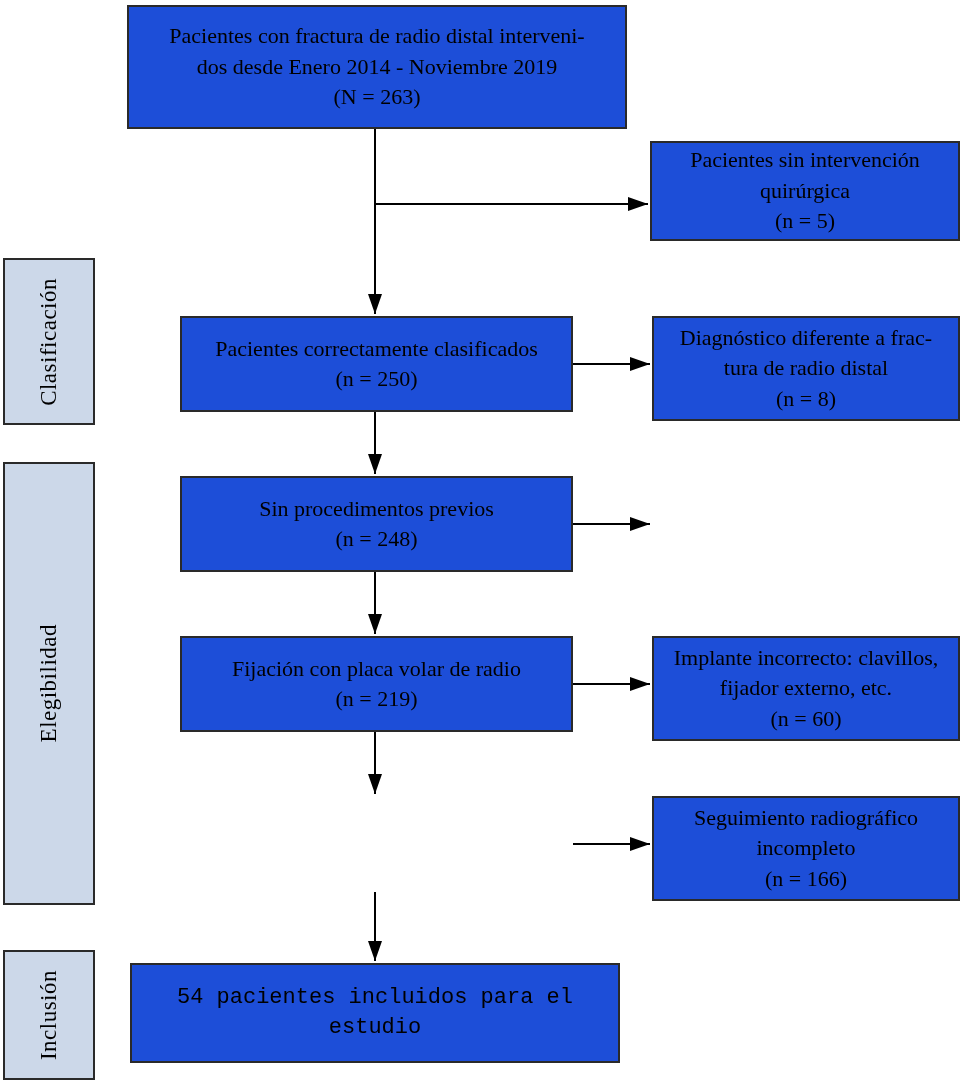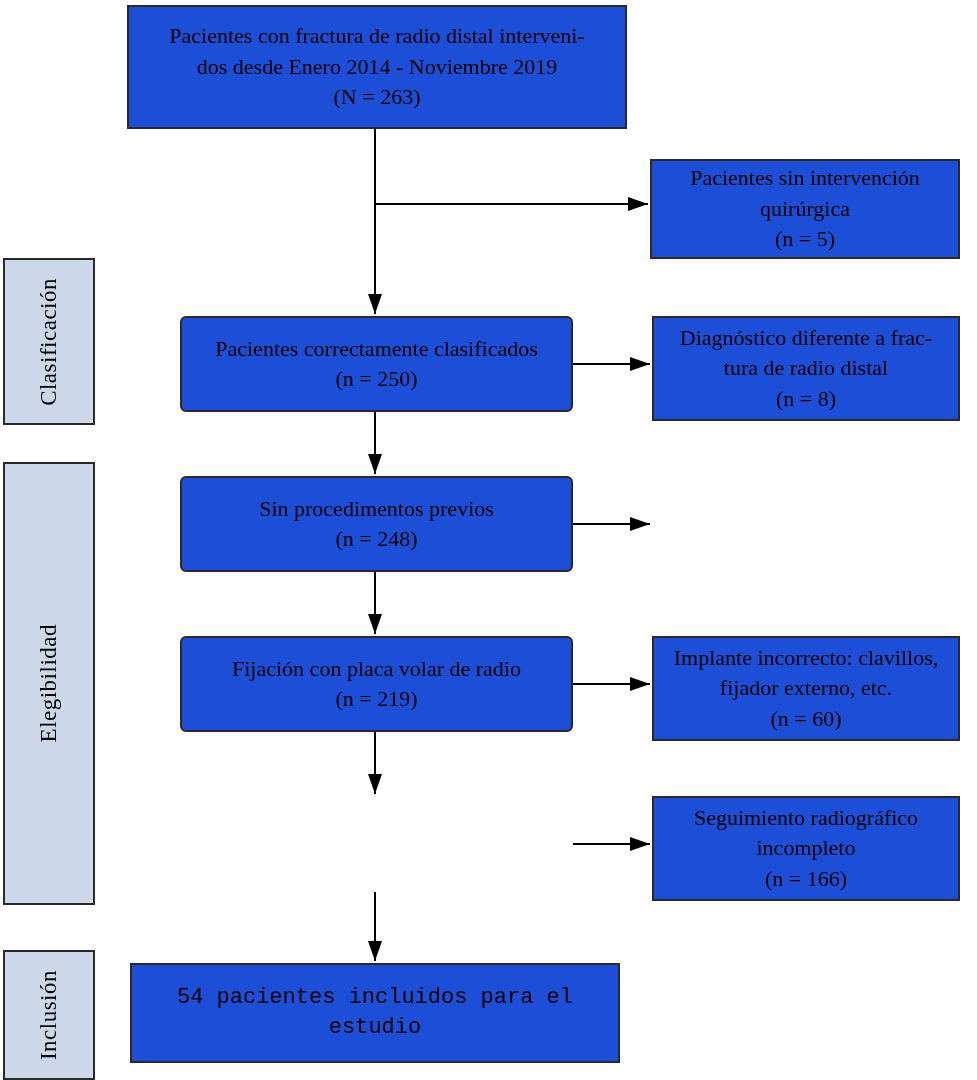--- a/index.html
+++ b/index.html
@@ -52,27 +52,27 @@
   .stage span {
     writing-mode: vertical-rl;
     transform: rotate(180deg);
     font-size: 23px;
     letter-spacing: 0.5px;
     white-space: nowrap;
   }
   
   .top-box   { left: 127px; top: 5px;   width: 500px; height: 124px; }
   .final-box { left: 130px; top: 963px; width: 490px; height: 100px; font-family: Liberation Mono, monospace; }
-  .main-box  { left: 180px; width: 393px; height: 96px; border-radius: 6px; }
+  .main-box  { left: 180px; width: 393px; height: 96px; }
   .excl-box  { left: 652px; width: 308px; height: 105px; }
   .row-1 { top: 316px; }
   .row-2 { top: 476px; }
   .row-3 { top: 636px; }
   .row-4 { top: 796px; }
-  .excl-0 { left: 650px; top: 159px; width: 310px; height: 100px; }
+  .excl-0 { left: 650px; top: 141px; width: 310px; height: 100px; }
   .stage-0 { left: 3px; top: 258px; width: 92px; height: 167px; }
   .stage-1 { left: 3px; top: 462px; width: 92px; height: 443px; }
   .stage-2 { left: 3px; top: 950px; width: 92px; height: 130px; }
 </style>
 </head>
 <body>
 
 <div class="canvas">
 
   <svg class="connectors" viewBox="0 0 977 1080" xmlns="http://www.w3.org/2000/svg">

